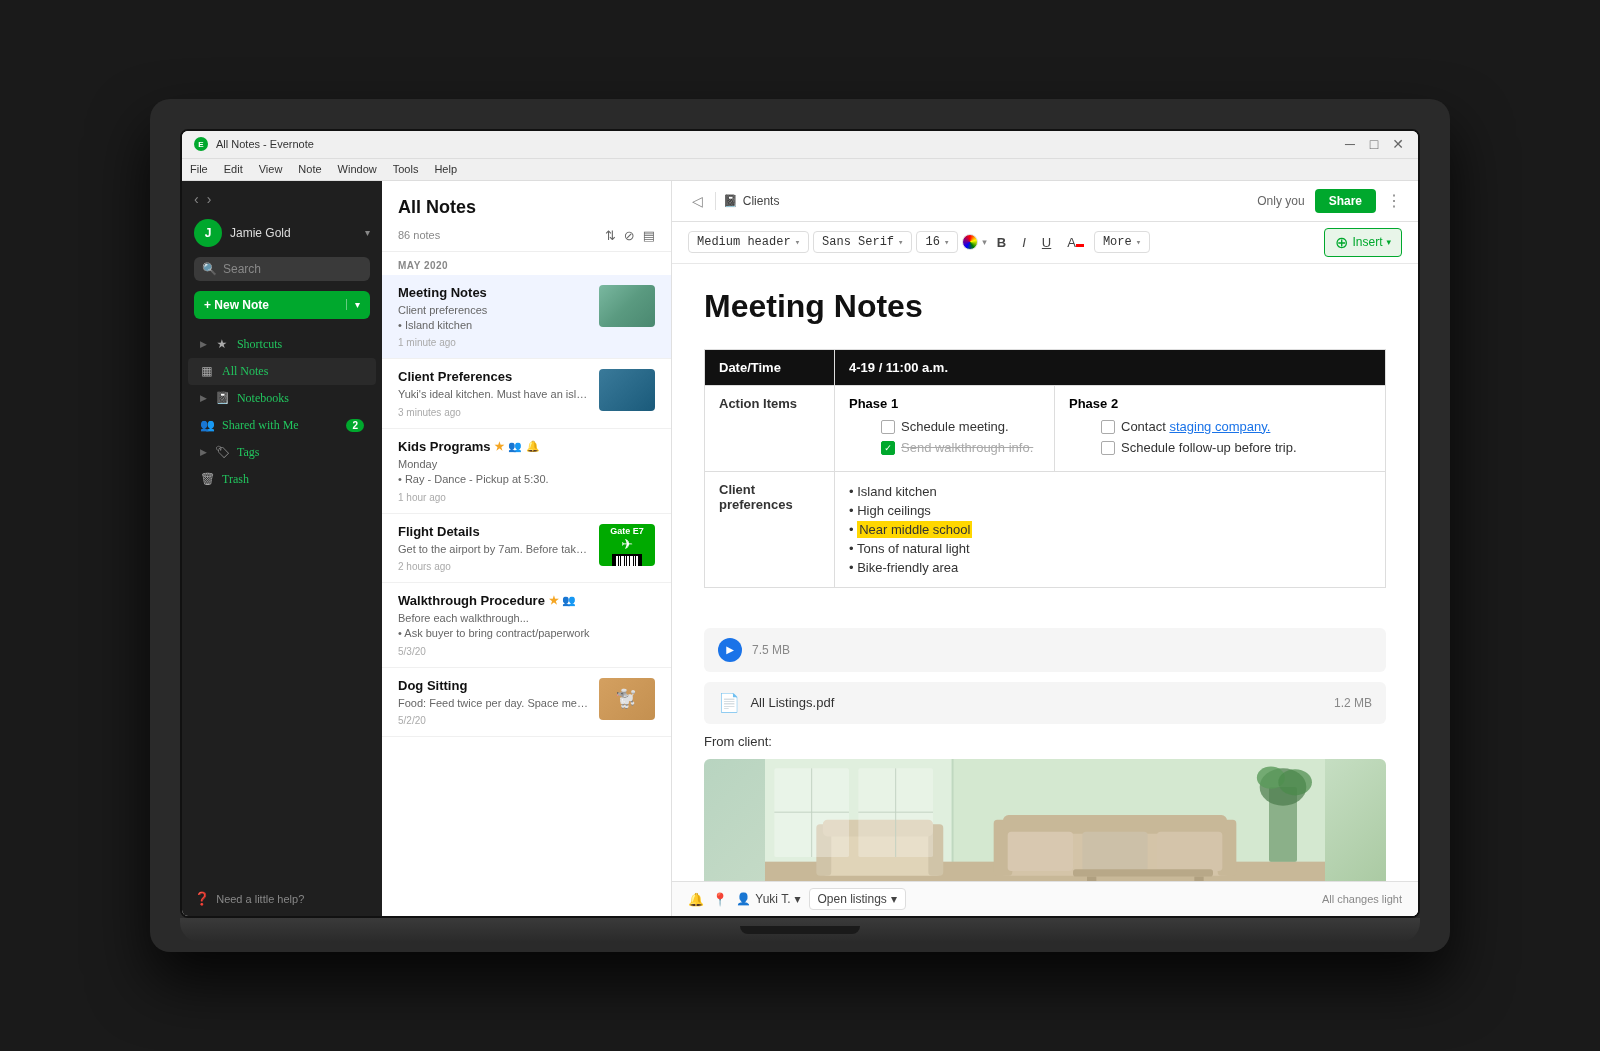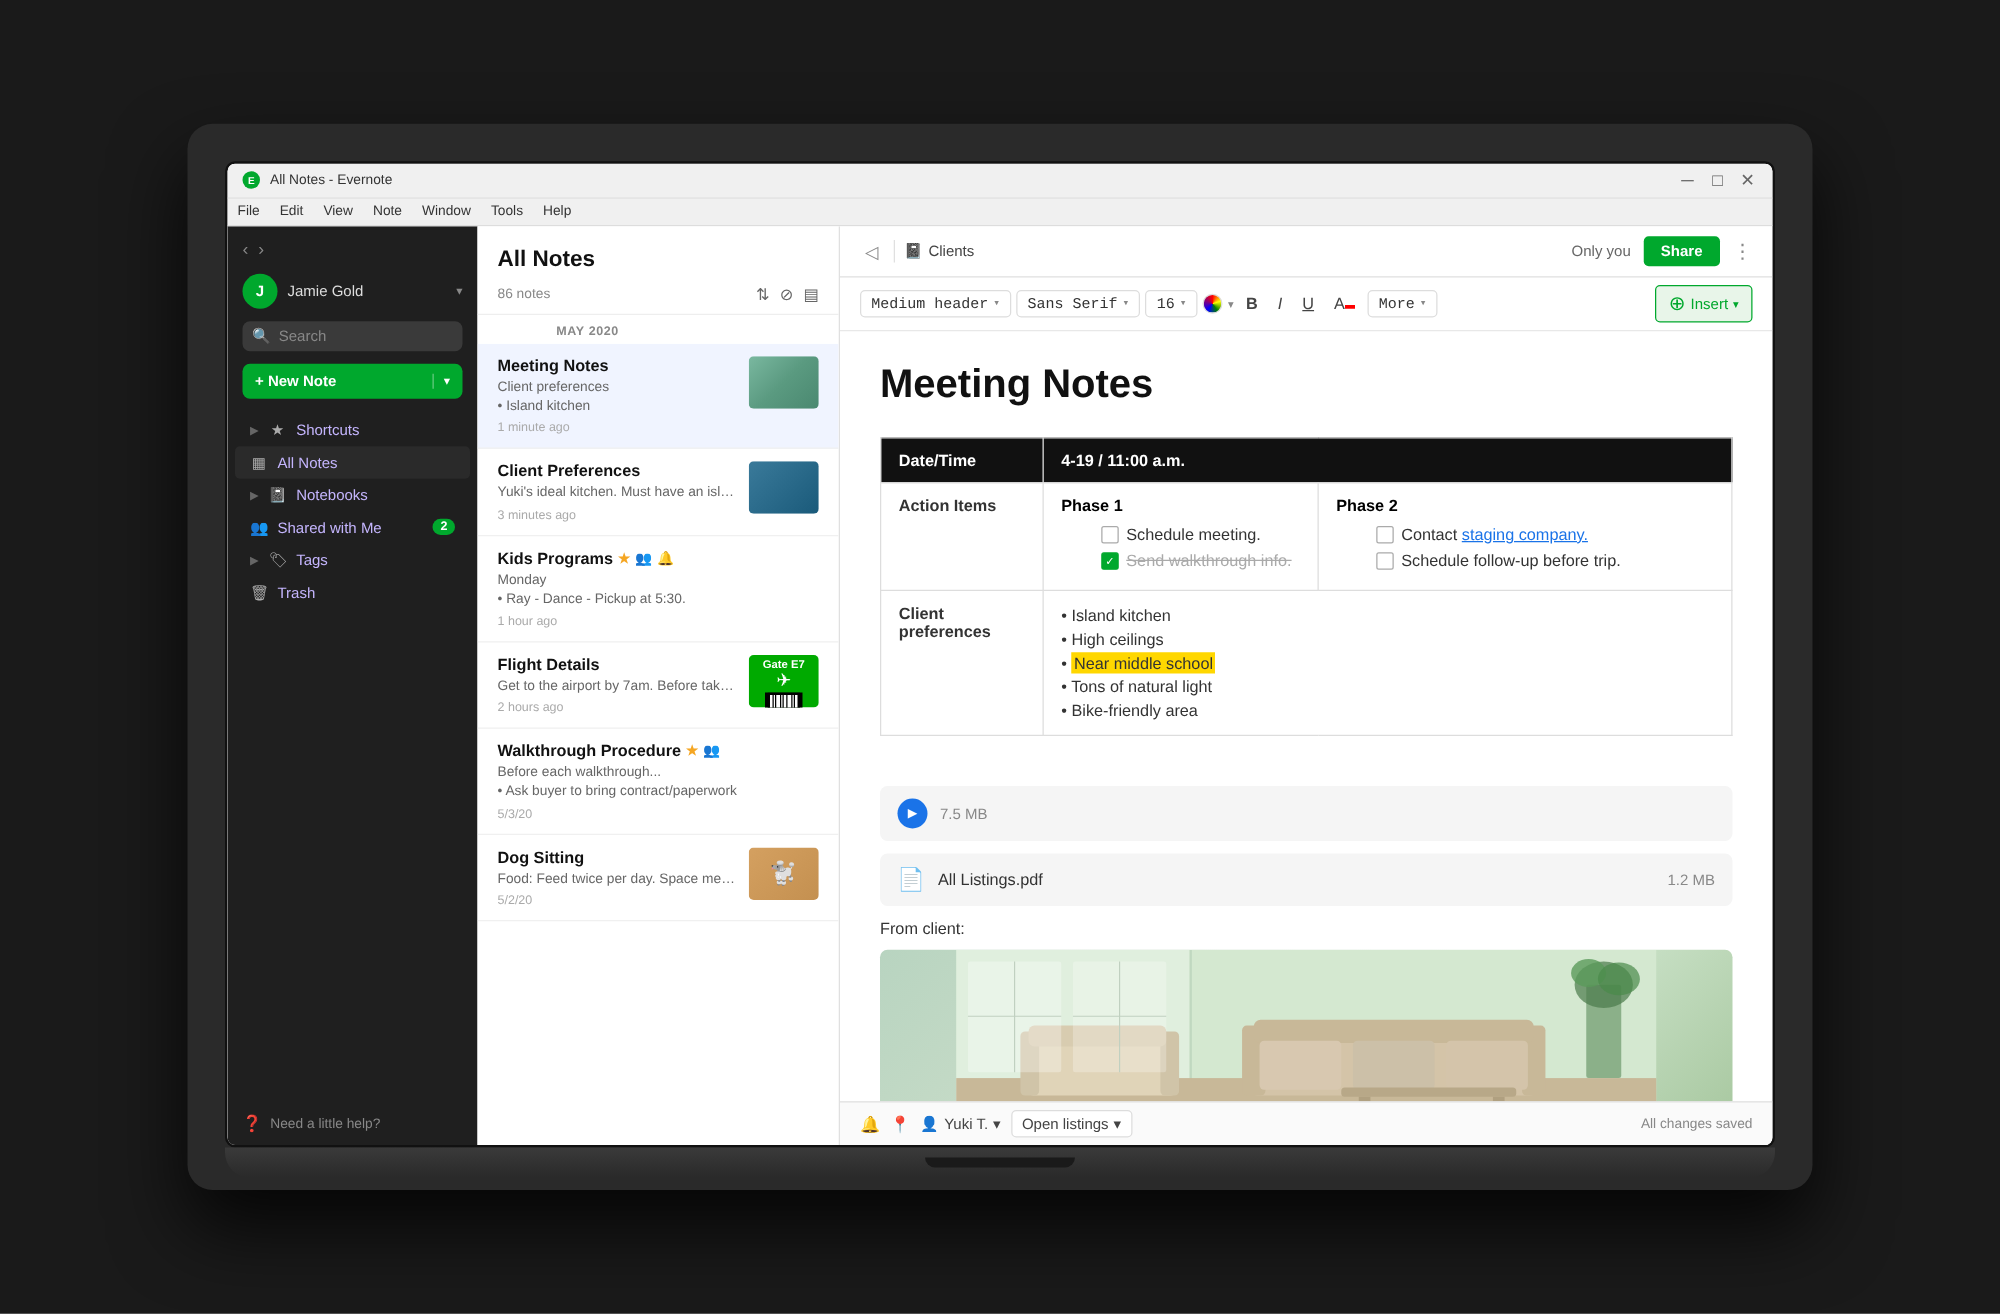--- a/index.html
+++ b/index.html
@@ -177,21 +177,21 @@
       display: flex;
       align-items: center;
       padding: 6px 12px;
       gap: 8px;
       cursor: pointer;
       border-radius: 4px;
       margin: 0 6px;
     }
     .sidebar-item.active { background: #2a2a2a; }
     .sidebar-item-icon { color: #aaa; font-size: 12px; width: 14px; text-align: center; }
-    .sidebar-item-label { color: #c4b5fd; font-size: 12px; flex: 1; }
+    .sidebar-item-label { color: #22c55e; font-size: 12px; flex: 1; font-family: Liberation Serif, serif; }
     .sidebar-item-badge {
       background: #00a82d;
       color: white;
       border-radius: 10px;
       font-size: 10px;
       padding: 1px 6px;
       font-weight: bold;
     }
     .sidebar-expand { color: #666; font-size: 9px; }
     .sidebar-help {
@@ -232,21 +232,20 @@
     }
     .notes-count { font-size: 11px; color: #888; }
     .notes-toolbar { display: flex; gap: 8px; }
     .notes-toolbar-btn { color: #666; font-size: 13px; cursor: pointer; }
     .notes-section-label {
       font-size: 10px;
       font-weight: 700;
       color: #888;
       padding: 8px 16px 4px;
       letter-spacing: 0.5px;
-      margin-left: 47px;
     }
     .notes-scroll { overflow-y: auto; flex: 1; }
     .note-item {
       padding: 10px 16px;
       border-bottom: 1px solid #f0f0f0;
       cursor: pointer;
       display: flex;
       gap: 10px;
       align-items: flex-start;
     }
@@ -904,21 +903,21 @@
           <span class="status-icon">📍</span>
           <div class="status-user">
             <span>👤</span>
             <span>Yuki T.</span>
             <span>▾</span>
           </div>
           <div class="status-btn">
             <span>Open listings</span>
             <span>▾</span>
           </div>
-          <span class="status-saved">All changes saved</span>
+          <span class="status-saved">All changes light</span>
         </div>
 
       </div>
     </div>
   </div>
   <div class="laptop-base">
     <div class="laptop-notch"></div>
   </div>
 </div>
 

